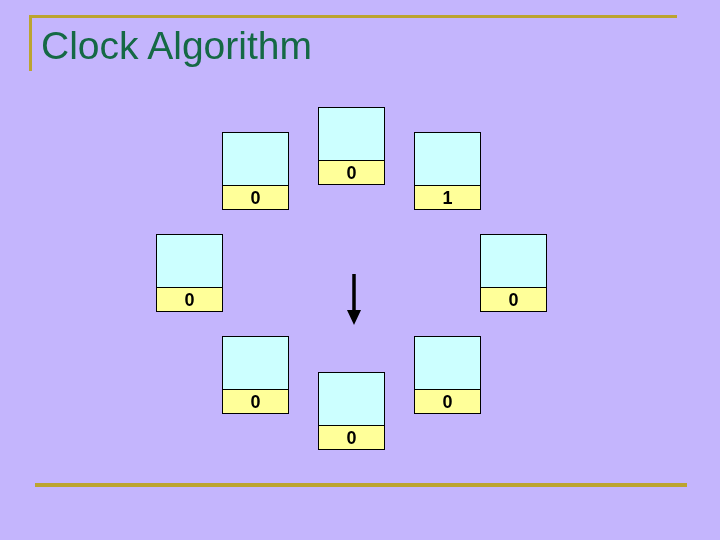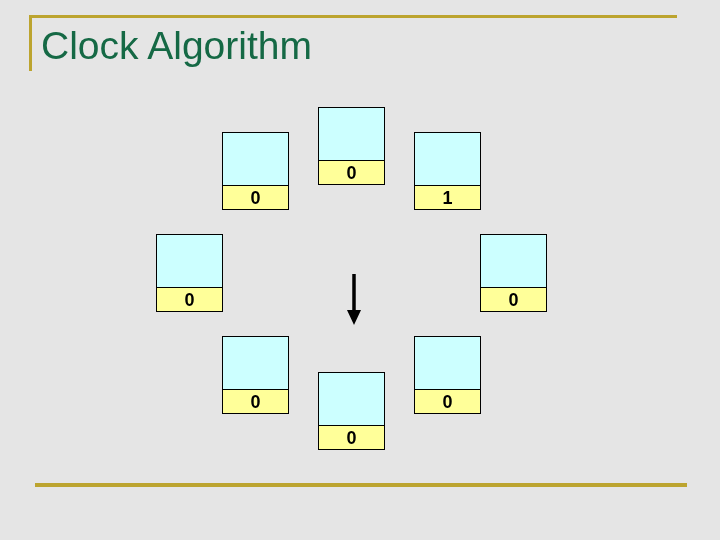--- a/index.html
+++ b/index.html
@@ -1,20 +1,20 @@
 <!DOCTYPE html>
 <html><head>
 <meta charset="utf-8">
 <style>
   html, body { margin: 0; padding: 0; background: #fff; }
   .slide {
     position: relative;
     width: 720px;
     height: 540px;
-    background: #e5e5e5;
+    background: #c4b5fd;
     overflow: hidden;
     font-family: "Liberation Sans", sans-serif;
   }
 
   
   .top-rule {
     position: absolute;
     left: 29px; top: 15px;
     width: 648px; height: 3px;
     background: var(--gold, #BCA42F);

